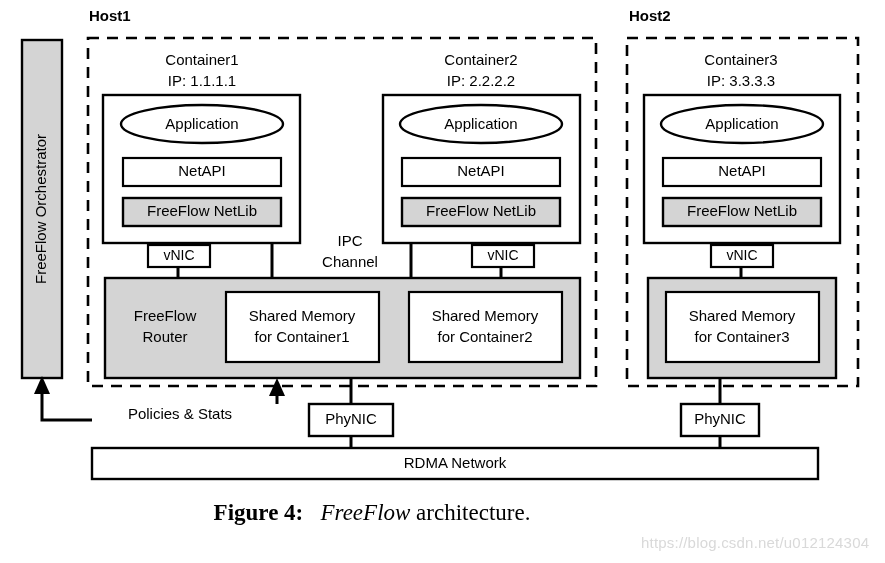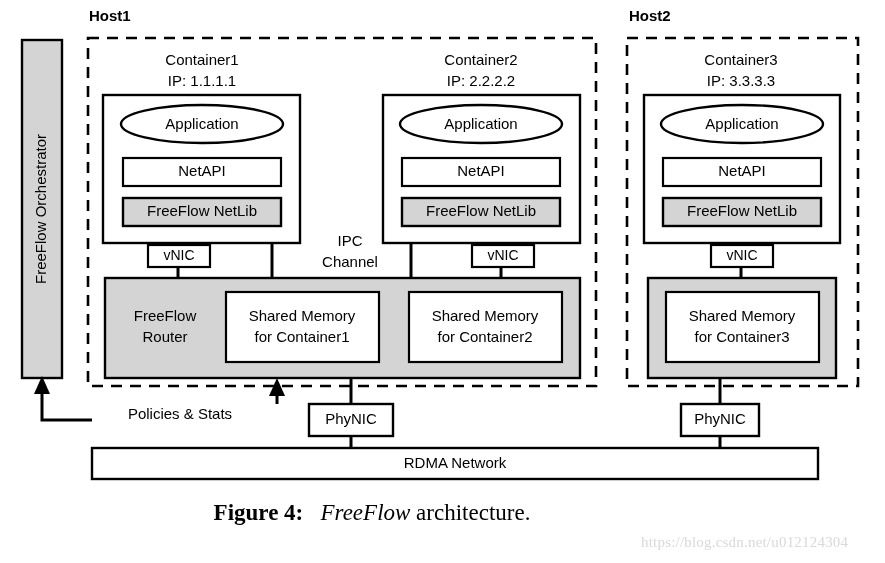--- a/index.html
+++ b/index.html
@@ -88,21 +88,21 @@
   .caption .cap-num {
     font-weight: bold;
   }
   .caption .cap-em {
     font-style: italic;
   }
   .watermark {
     position: absolute;
     left: 641px;
     top: 534px;
-    font-family: Liberation Serif, serif;
+    font-family: Liberation Sans, sans-serif;
     font-size: 15px;
     color: #d9d9d9;
     letter-spacing: 0.2px;
     white-space: nowrap;
   }
 </style>
 </head>
 <body>
 
 <div id="diagram-root">

